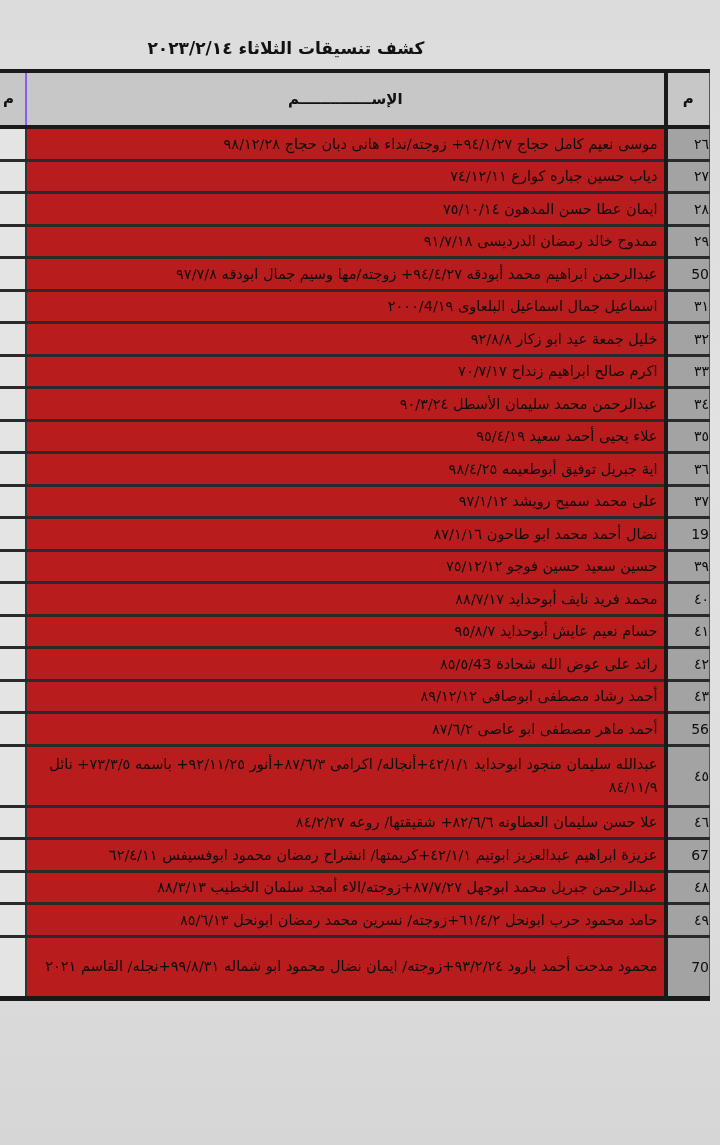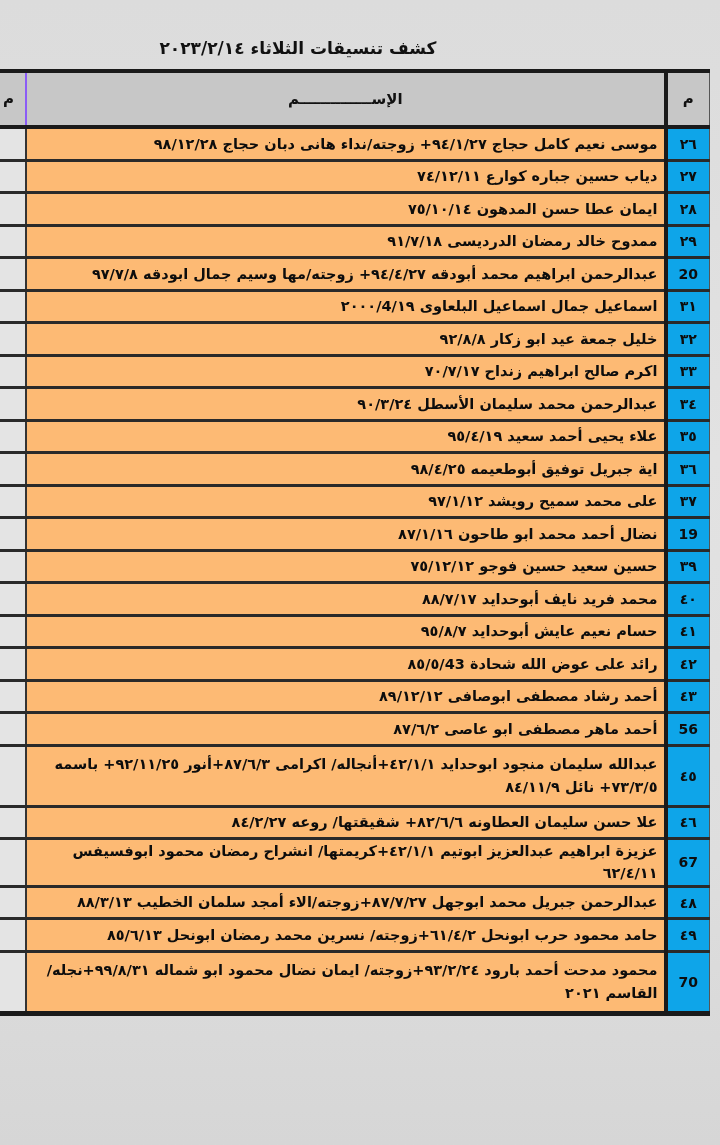--- a/index.html
+++ b/index.html
@@ -5,21 +5,21 @@
   html, body { margin:0; padding:0; }
   body {
     width:720px; height:1145px; overflow:hidden;
     background: linear-gradient(180deg,#dcdcdc 0%,#e2e2e2 40%,#dedede 75%,#d6d6d6 100%);
     font-family: "DejaVu Sans", sans-serif;
     position:relative;
   }
   .title {
     position:absolute; top:38px; left:0; width:572px;
     text-align:center; direction:rtl;
-    font-size:17px; font-weight:bold; color:#111;margin-left:12px;
+    font-size:17px; font-weight:bold; color:#111;
   }
   .sheet {
     position:absolute; top:69px; left:-8px; width:718px;
     border-top:4px solid #1a1a1a;
   }
   table {
     border-collapse:collapse; width:100%; direction:rtl;
     table-layout:fixed;
   }
   td, th { padding:0; }
@@ -36,27 +36,27 @@
   thead th.name {
     border-left:2px solid #8b5cf6; text-align:center;
     letter-spacing:0;
   }
   thead th.extra { border-left:none; }
   tbody td {
     border-bottom:3px solid #2a2a2a;
     height:29.5px; color:#0d0d0d;
   }
   tbody td.num {
-    background:#0ea5e9; text-align:center;
-    font-weight:bold; font-size:14px;
+    background:#a3a3a3; 
+    font-weight:normal; font-size:14px;
     border-left:4px solid #1a1a1a; border-right:1px solid #555;
   }
   tbody td.name {
-    background:#fdba74; text-align:right;
-    padding-right:6px; font-weight:bold; font-size:14.5px;
+    background:#b91c1c; text-align:right;
+    padding-right:6px; font-weight:normal; font-size:14.5px;
     border-left:2px solid #333; line-height:1.55;
     white-space:normal;
   }
   tbody td.extra { background:#e4e4e4; }
   tbody tr.tall td { height:58px; }
   tbody tr:last-child td { border-bottom:5px solid #1a1a1a; }
 </style>
 </head>
 <body>
 
@@ -91,21 +91,21 @@
           <td class="num">٢٨</td>
           <td class="name">ايمان عطا حسن المدهون ٧٥/١٠/١٤</td>
           <td class="extra"></td>
         </tr>
         <tr>
           <td class="num">٢٩</td>
           <td class="name">ممدوح خالد رمضان الدرديسى ٩١/٧/١٨</td>
           <td class="extra"></td>
         </tr>
         <tr>
-          <td class="num">20</td>
+          <td class="num">50</td>
           <td class="name">عبدالرحمن ابراهيم محمد أبودقه ٩٤/٤/٢٧+ زوجته/مها وسيم جمال ابودقه ٩٧/٧/٨</td>
           <td class="extra"></td>
         </tr>
         <tr>
           <td class="num">٣١</td>
           <td class="name">اسماعيل جمال اسماعيل البلعاوى ٢٠٠٠/4/١٩</td>
           <td class="extra"></td>
         </tr>
         <tr>
           <td class="num">٣٢</td>

